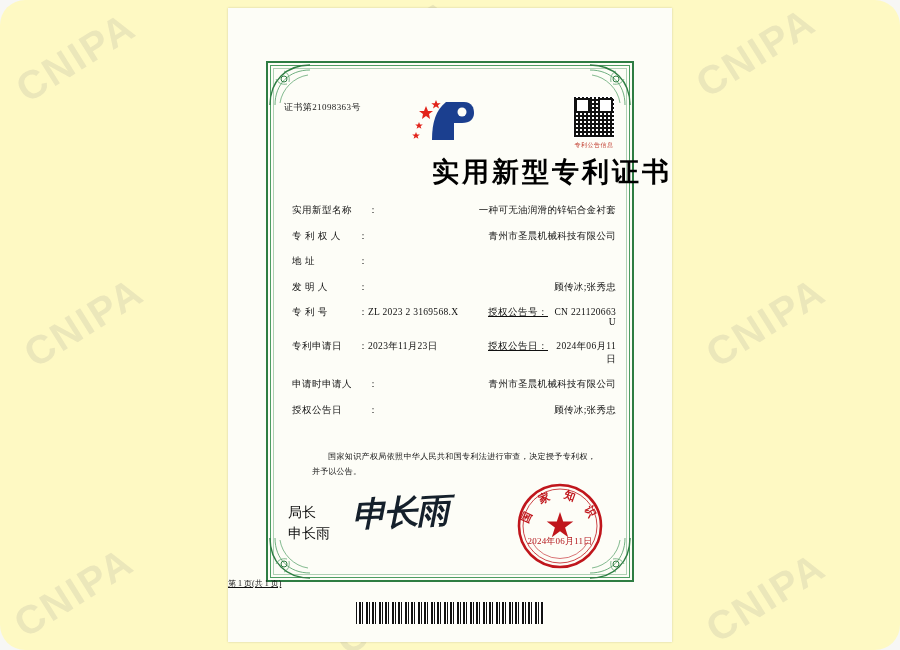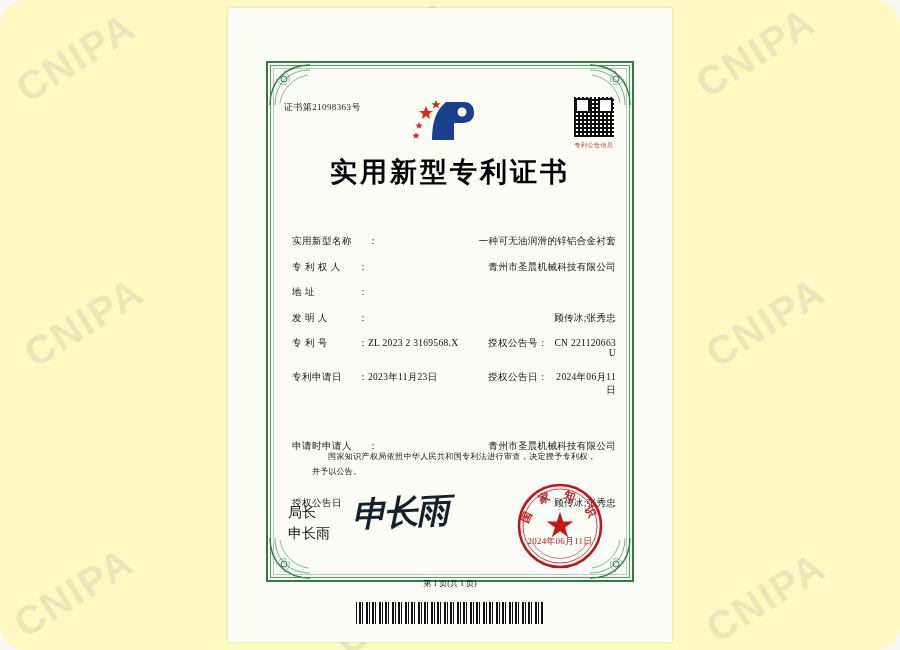--- a/index.html
+++ b/index.html
@@ -138,21 +138,21 @@
     margin-top: 3px;
     font-size: 6px;
     color: #c0392b;
     letter-spacing: 0.5px;
   }
 
   .title {
     position: absolute;
     left: 0; right: 0;
     top: 146px;
-    text-align: center;
+    text-align: right;
     font-size: 27px;
     font-weight: bold;
     letter-spacing: 3px;
     color: #000;
     font-family: "Liberation Serif", serif;
   }
 
   
   .fields {
     position: absolute;
@@ -178,29 +178,29 @@
     text-align: center;
   }
   .row .val {
     flex: 1 1 auto;
     letter-spacing: 0.3px;
     text-align: right;
   }
   .row .lbl2 {
     flex: 0 0 62px;
     letter-spacing: 0.5px;
+    text-decoration: underline;
   }
   .row .val2 {
     flex: 0 0 120px;
     letter-spacing: 0.3px;
   }
   .row.wide .lbl {
     width: 76px;
     flex: 0 0 76px;
-    margin-top: 31px;
   }
 
   
   .legal {
     position: absolute;
     left: 72px;
     right: 64px;
     top: 430px;
     font-size: 8px;
     line-height: 1.85;
@@ -249,23 +249,23 @@
     text-align: center;
     font-size: 9px;
     color: #b3161c;
     letter-spacing: 0.2px;
   }
 
   .page-no {
     position: absolute;
     left: 0; right: 0;
     top: 570px;
-    text-align: center;
     font-size: 8px;
     color: #111;
+    text-decoration: underline;
   }
 
   
   .barcode {
     position: absolute;
     left: 50%;
     transform: translateX(-50%);
     bottom: 18px;
     width: 188px;
     height: 22px;

